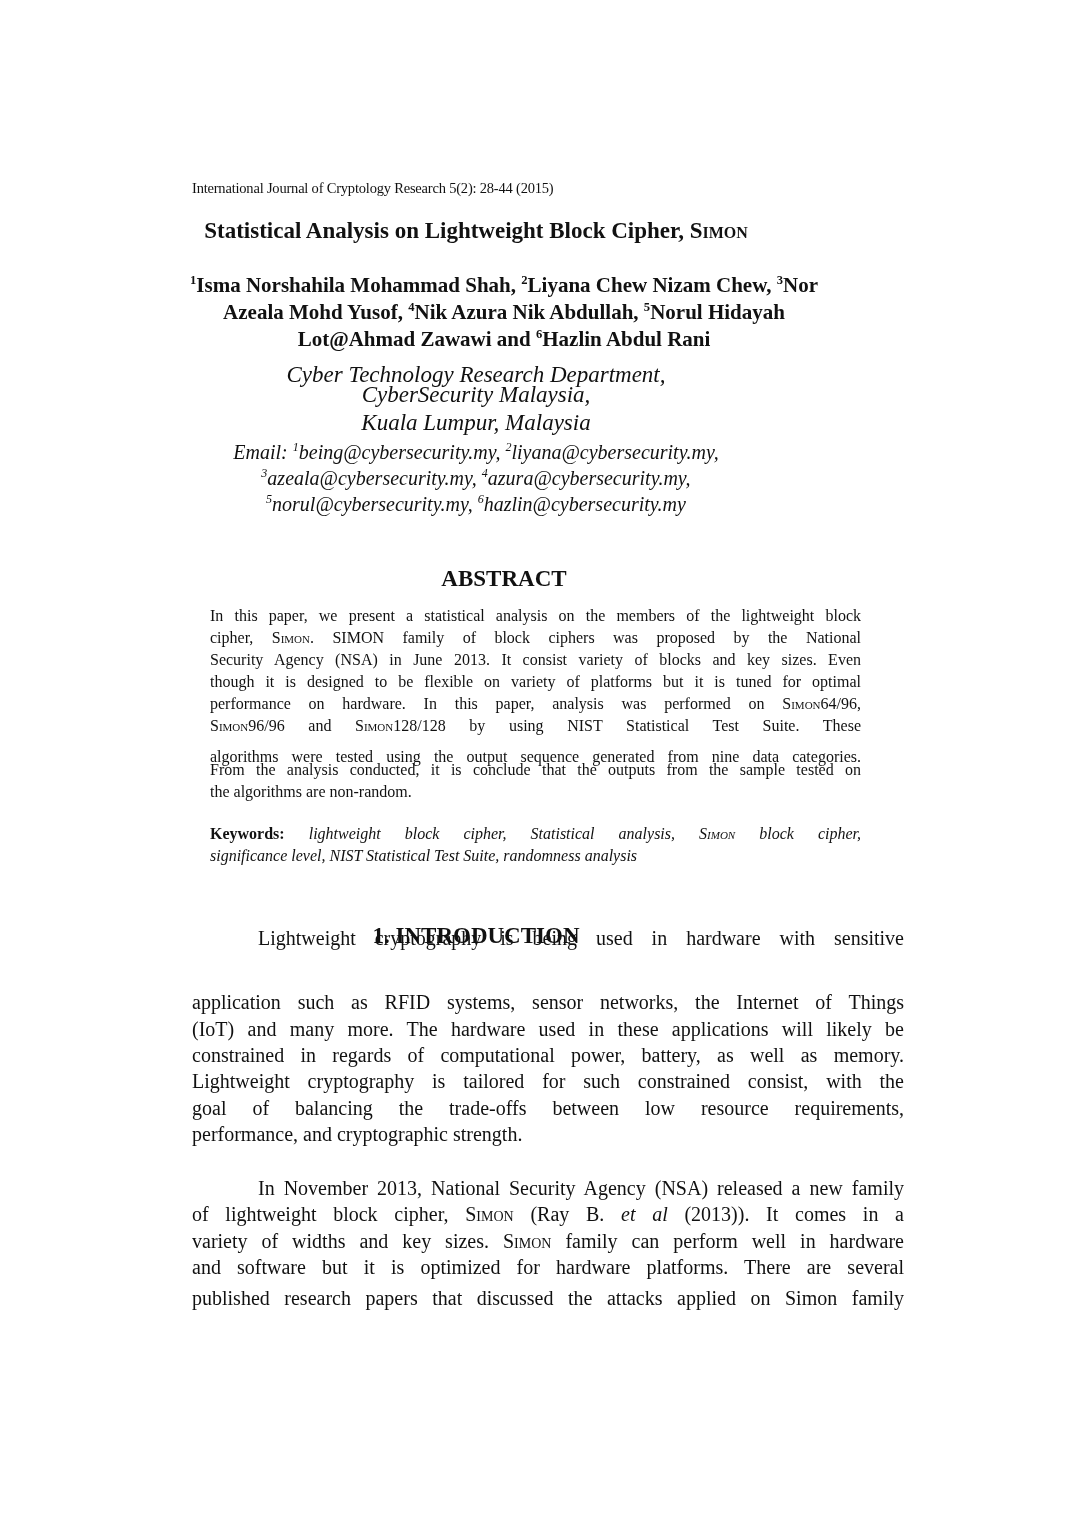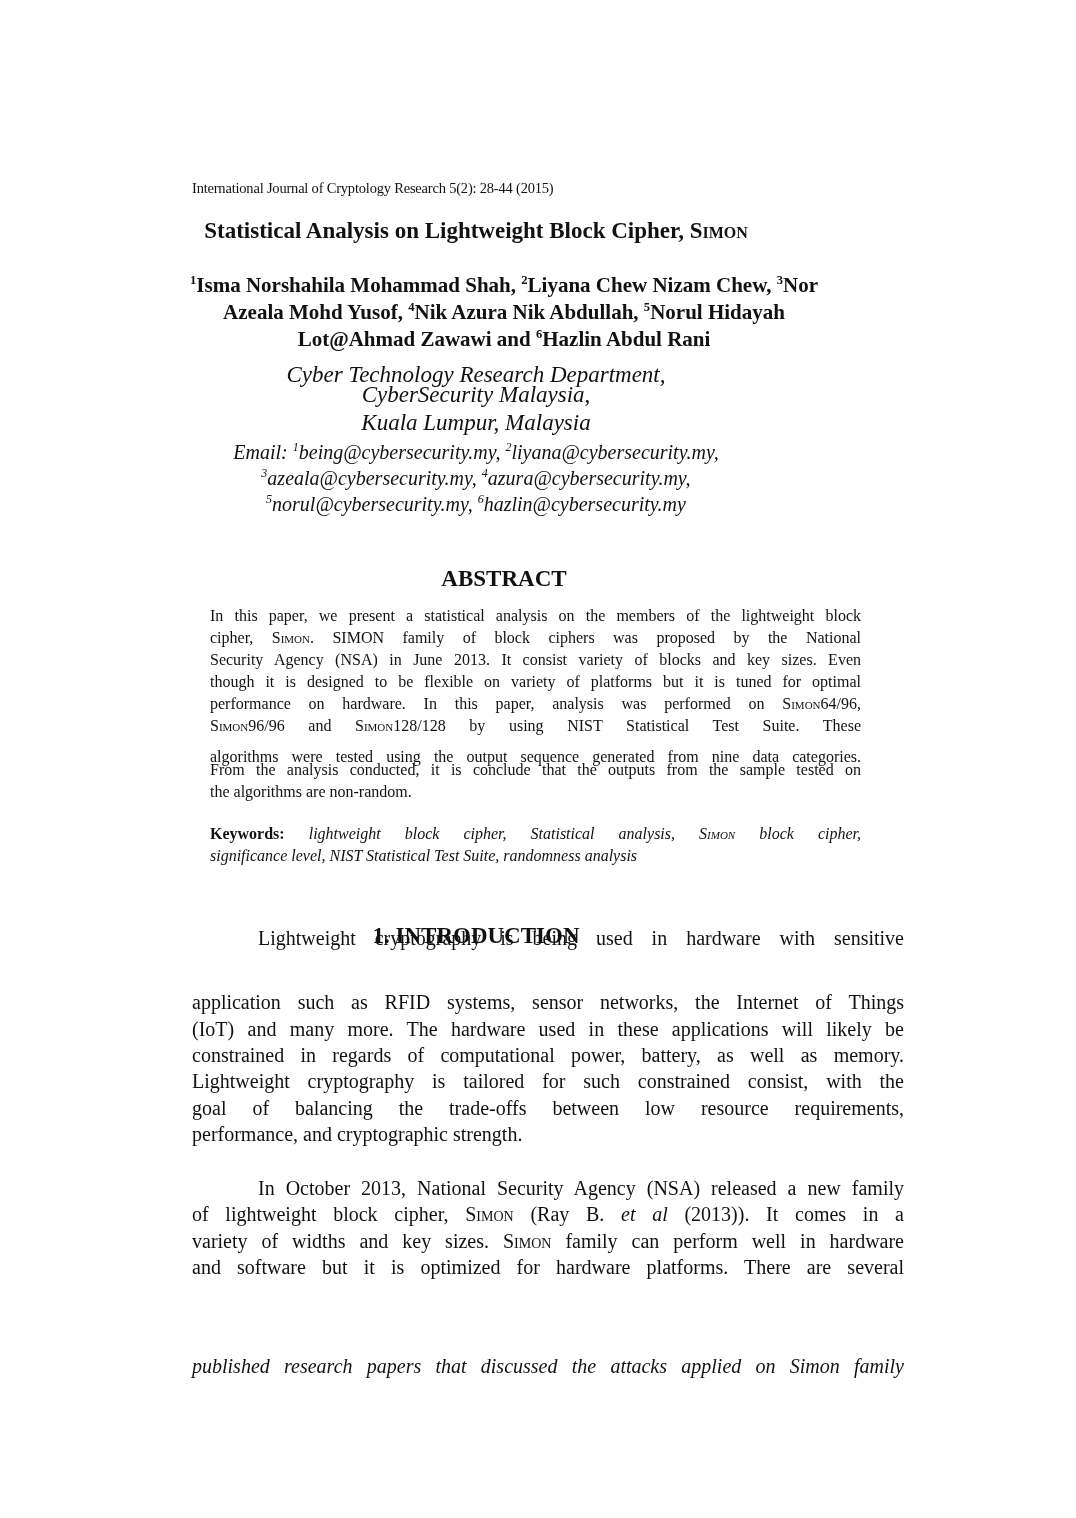--- a/index.html
+++ b/index.html
@@ -65,18 +65,18 @@
 
 <div class="line c h2" style="top:923px;">1. INTRODUCTION</div>
 <div id="intro">
     <div class="line body indent" style="top: 927px;">Lightweight cryptography is being used in hardware with sensitive</div>
     <div class="line body" style="top: 991.3px;">application such as RFID systems, sensor networks, the Internet of Things</div>
     <div class="line body" style="top: 1017.6px;">(IoT) and many more. The hardware used in these applications will likely be</div>
     <div class="line body" style="top: 1043.9px;">constrained in regards of computational power, battery, as well as memory.</div>
     <div class="line body" style="top: 1070.2px;">Lightweight cryptography is tailored for such constrained consist, with the</div>
     <div class="line body" style="top: 1096.5px;">goal of balancing the trade-offs between low resource requirements,</div>
     <div class="line body last" style="top: 1122.8px;">performance, and cryptographic strength.</div>
-    <div class="line body indent" style="top: 1177px;">In October 2013, National Security Agency (NSA) released a new family</div>
+    <div class="line body indent" style="top: 1177px;">In November 2013, National Security Agency (NSA) released a new family</div>
     <div class="line body" style="top: 1203.3px;">of lightweight block cipher, <span class="sc">Simon</span> (Ray B. <i>et al</i> (2013)). It comes in a</div>
     <div class="line body" style="top: 1229.6px;">variety of widths and key sizes. <span class="sc">Simon</span> family can perform well in hardware</div>
     <div class="line body" style="top: 1255.9px;">and software but it is optimized for hardware platforms. There are several</div>
-    <div class="line body" style="top: 1355px; font-style: italic;">published research papers that discussed the attacks applied on Simon family</div>
+    <div class="line body" style="top: 1287px;">published research papers that discussed the attacks applied on Simon family</div>
   </div>
 
 </body></html>

